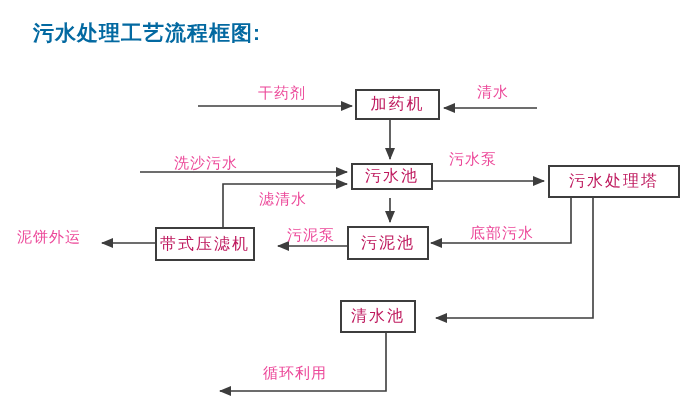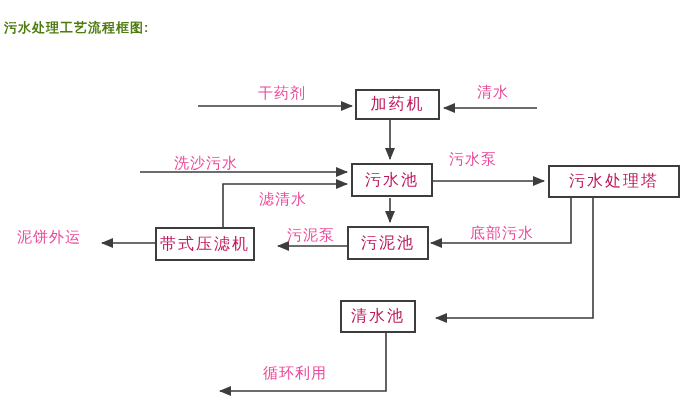--- a/index.html
+++ b/index.html
@@ -7,25 +7,25 @@
   body { font-family: "Liberation Sans", "DejaVu Sans", sans-serif; }
   .canvas {
     position: relative;
     width: 700px;
     height: 420px;
     background: #ffffff;
     overflow: hidden;
   }
   .title {
     position: absolute;
-    left: 4px;
+    left: 33px;
     top: 19px;
-    font-size: 13px;
+    font-size: 21px;
     font-weight: 700;
-    color: #4d7c0f;
+    color: #0369a1;
     letter-spacing: 1px;
     white-space: nowrap;
   }
   .node {
     position: absolute;
     display: flex;
     align-items: center;
     justify-content: center;
     border: 2px solid #3d3d3d;
     background: #ffffff;
@@ -77,21 +77,21 @@
     <path d="M390,198 V222" marker-end="url(#arw)"></path>
     <path d="M571,198 V243 H431" marker-end="url(#arw)"></path>
     <path d="M347,246 H278" marker-end="url(#arw)"></path>
     <path d="M155,243 H102" marker-end="url(#arw)"></path>
     <path d="M593,198 V318 H436" marker-end="url(#arw)"></path>
     <path d="M386,333 V391 H220" marker-end="url(#arw)"></path>
   </svg>
 
   <div class="node" style="left:355px; top:89px;  width:85px;  height:31px;">加药机</div>
 
-  <div class="node" style="left:351px; top:163px; width:82px;  height:34px;font-family:Liberation Serif, serif;">污水池</div>
+  <div class="node" style="left:351px; top:163px; width:82px;  height:27px;font-family:Liberation Serif, serif;">污水池</div>
 
   <div class="node" style="left:548px; top:165px; width:132px; height:33px;">污水处理塔</div>
 
   <div class="node" style="left:155px; top:227px; width:100px; height:34px;">带式压滤机</div>
 
   <div class="node" style="left:347px; top:226px; width:82px;  height:34px;">污泥池</div>
 
   <div class="node" style="left:340px; top:300px; width:76px;  height:33px;">清水池</div>
 
   <span class="flabel" style="left:258px; top:84px;">干药剂</span>

